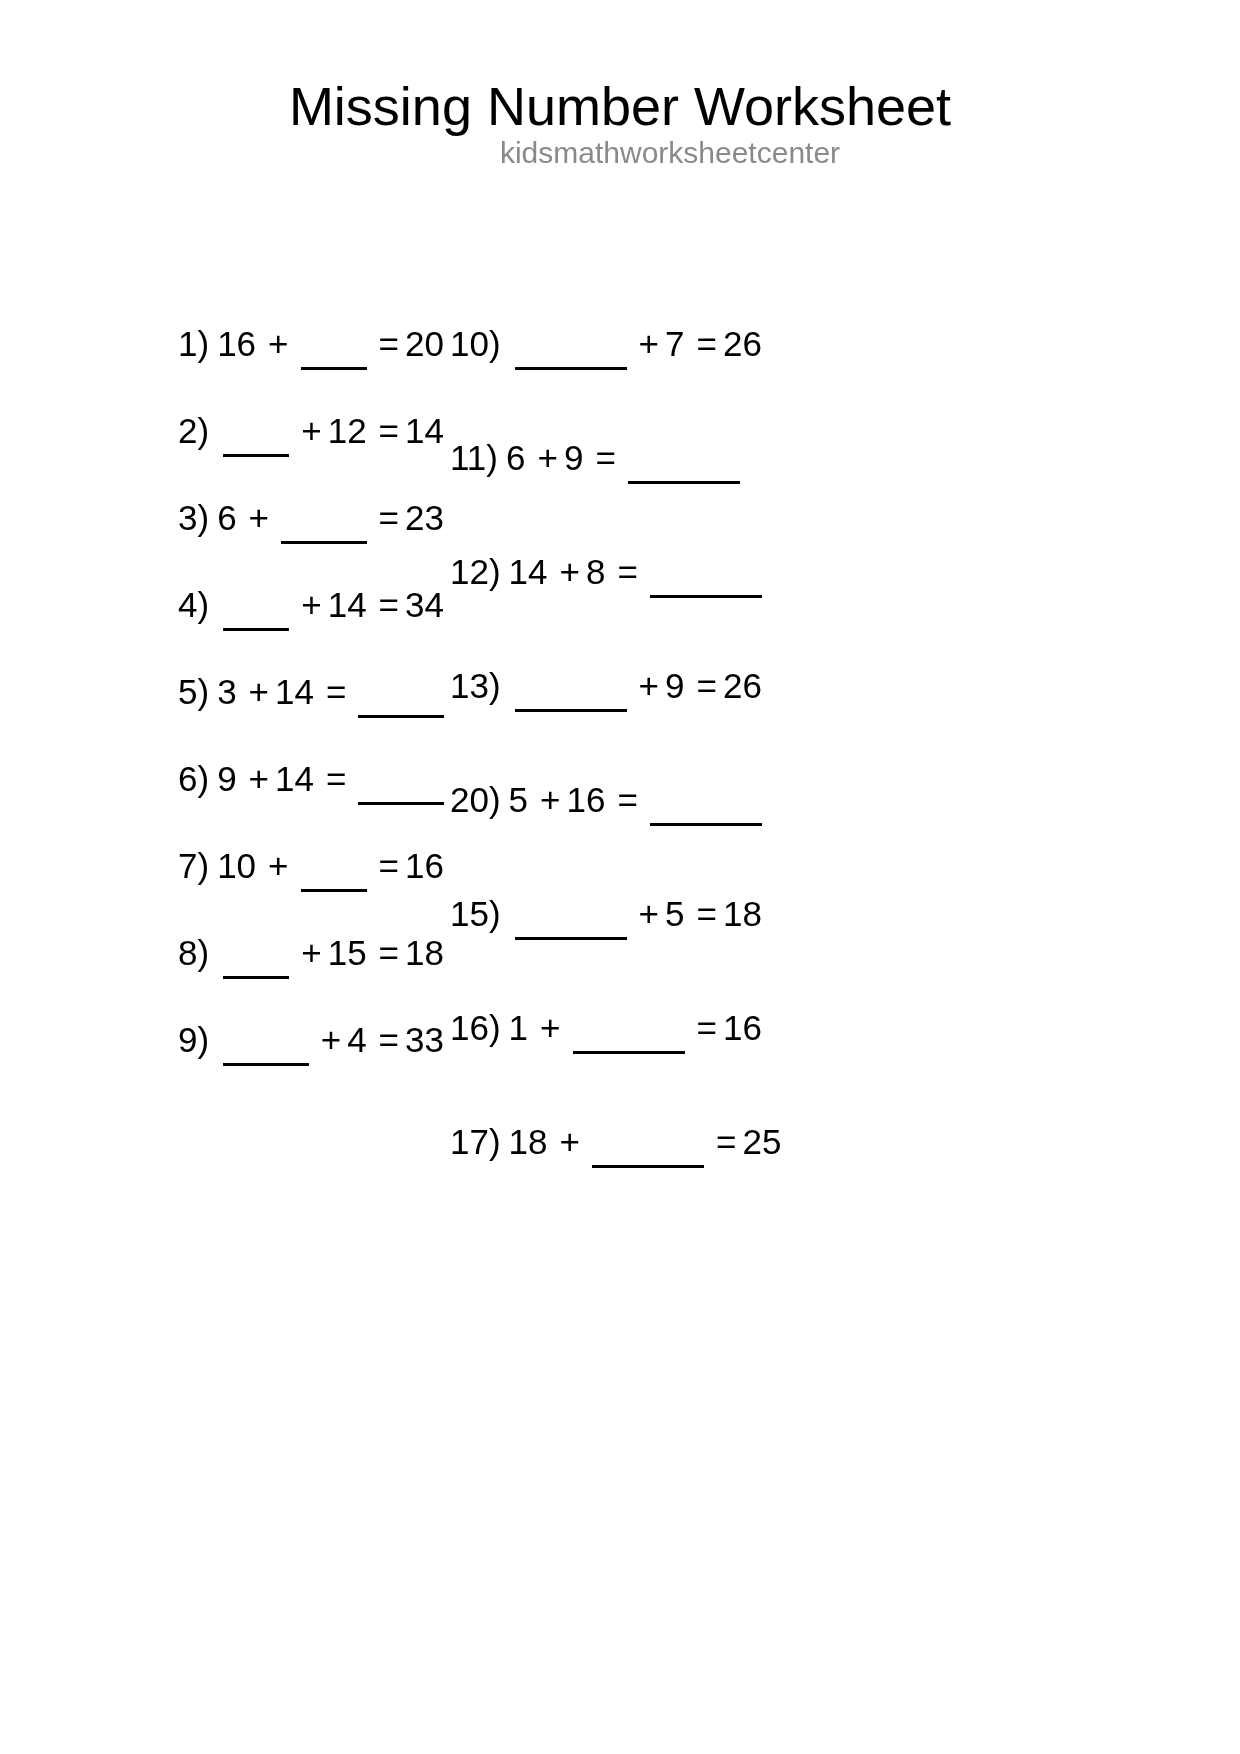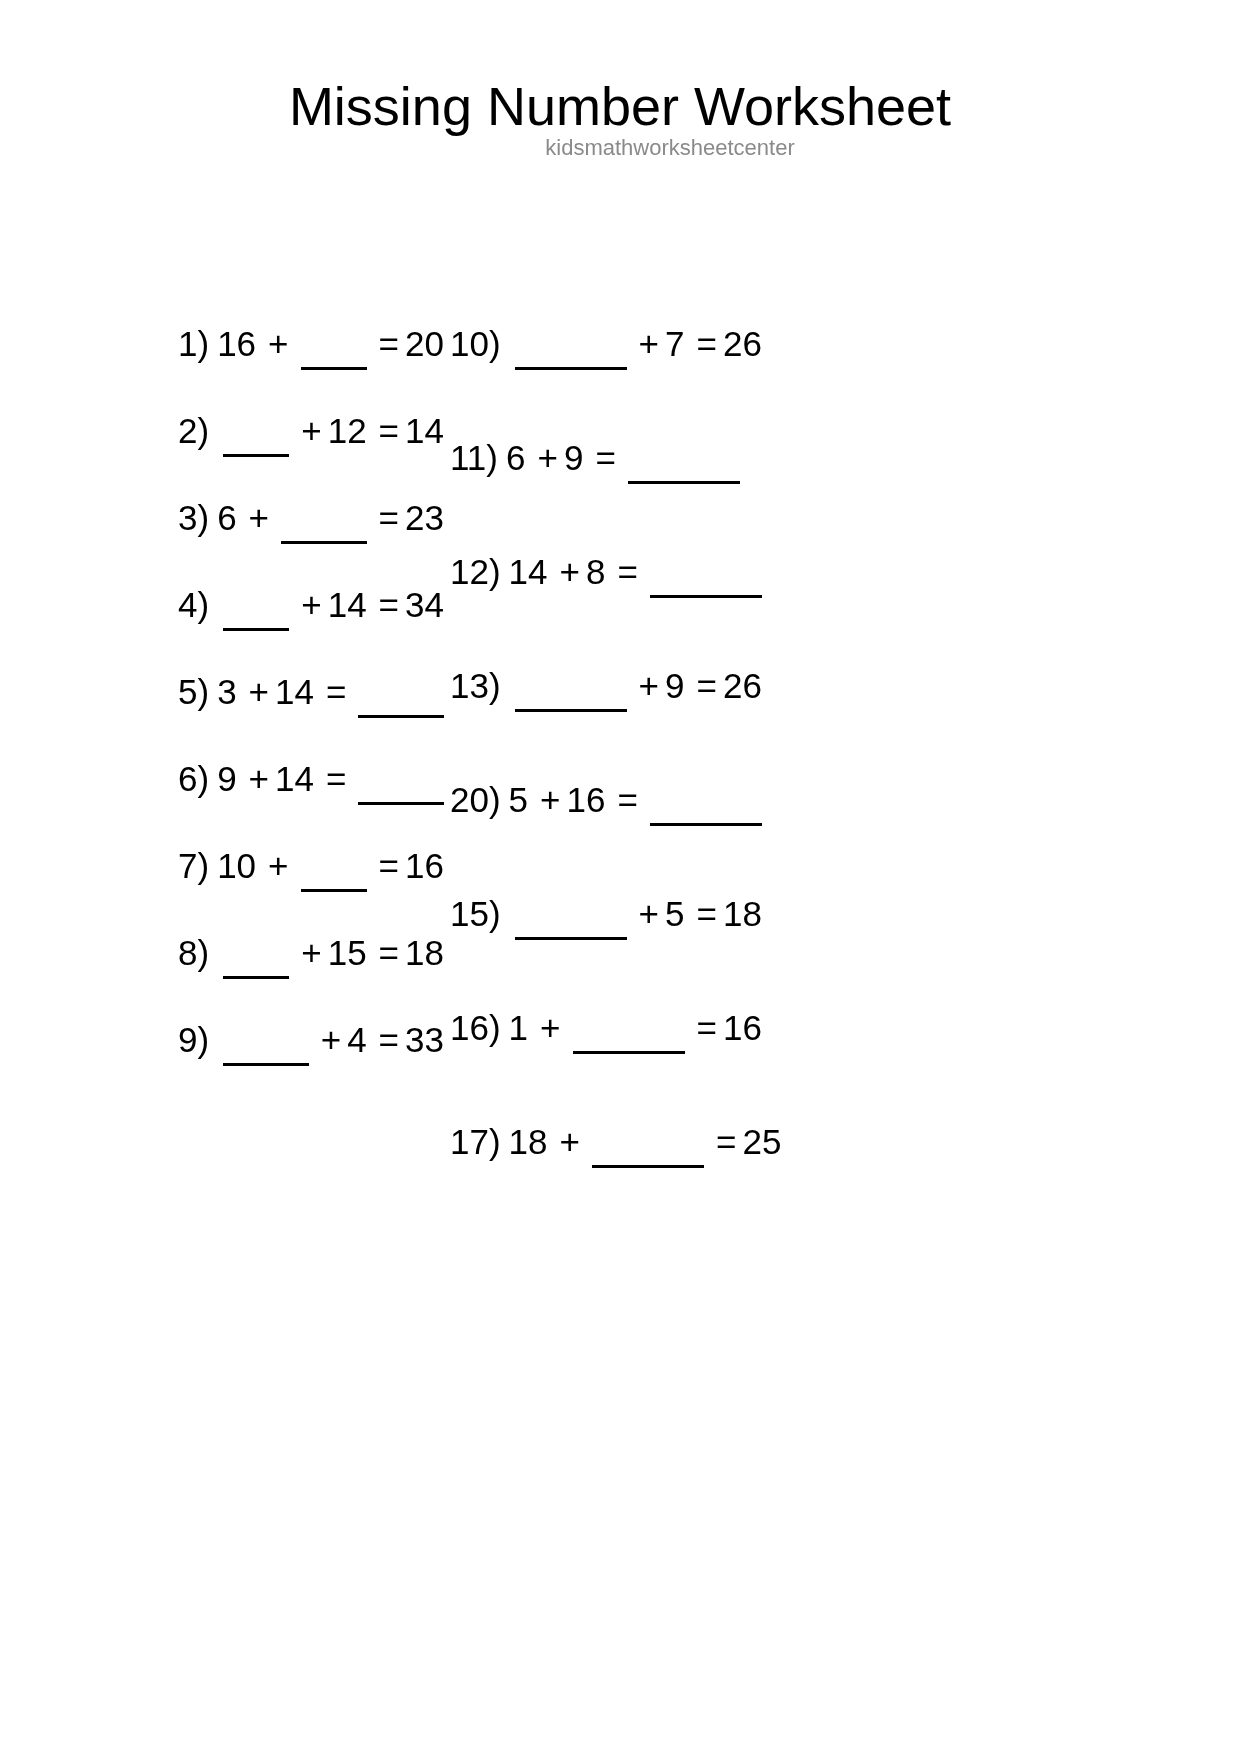--- a/index.html
+++ b/index.html
@@ -32,21 +32,21 @@
     font-size: 54px;
     font-weight: normal;
     letter-spacing: 0px;
     line-height: 1.05;
     color: #000000;
     margin: 0;
     padding: 0;
     white-space: nowrap;
   }
   .worksheet-subtitle {
-    font-size: 22px;
+    font-size: 30px;
     font-weight: normal;
     color: #8a8a8a;
     margin: 0;
     padding: 0;
     line-height: 1.2;
     padding-left: 100px;
     white-space: nowrap;
   }
   .problems {
     position: absolute;

